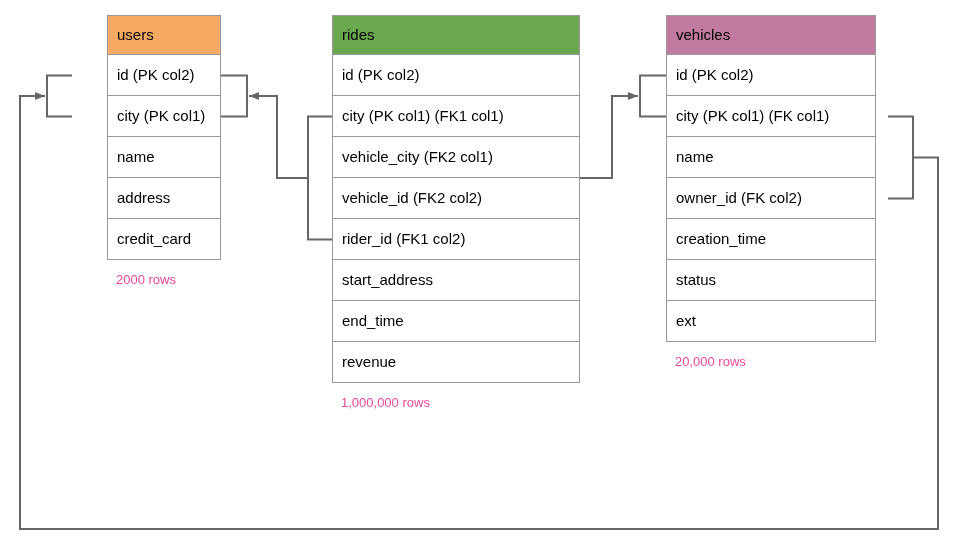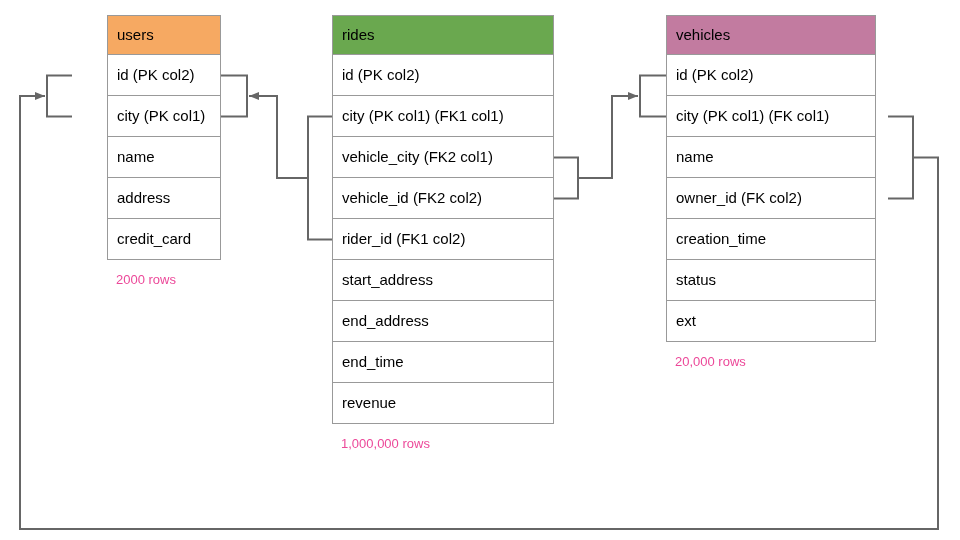--- a/index.html
+++ b/index.html
@@ -26,21 +26,21 @@
     stroke-width: 2;
   }
   svg.connectors .arrowhead { fill: var(--connector-color); }
 
   .db-table {
     position: absolute;
     background: #ffffff;
     box-sizing: border-box;
   }
   #table-users    { left: 72px;  top: 15px; width: 149px; padding-left: 35px; }
-  #table-rides    { left: 332px; top: 15px; width: 222px; }
+  #table-rides    { left: 332px; top: 15px; width: 248px; }
   #table-vehicles { left: 666px; top: 15px; width: 210px; }
 
   .db-table .header {
     box-sizing: border-box;
     height: 40px;
     line-height: 38px;
     padding: 0 9px;
     border: 1px solid var(--border-color);
     font-size: 15px;
     color: #000;
@@ -103,21 +103,20 @@
 
   <div class="db-table" id="table-rides">
     <div class="header" style="background: rgb(106, 168, 79);">rides</div>
     <div class="rows">
         <div class="row">id (PK col2)</div>
         <div class="row">city (PK col1) (FK1 col1)</div>
         <div class="row">vehicle_city (FK2 col1)</div>
         <div class="row">vehicle_id (FK2 col2)</div>
         <div class="row">rider_id (FK1 col2)</div>
         <div class="row">start_address</div>
-        <div class="row">end_address</div>
         <div class="row">end_time</div>
         <div class="row">revenue</div>
       </div>
     <div class="row-count">1,000,000 rows</div>
   </div>
 
   <div class="db-table" id="table-vehicles">
     <div class="header" style="background: rgb(194, 123, 160);">vehicles</div>
     <div class="rows">
         <div class="row">id (PK col2)</div>

